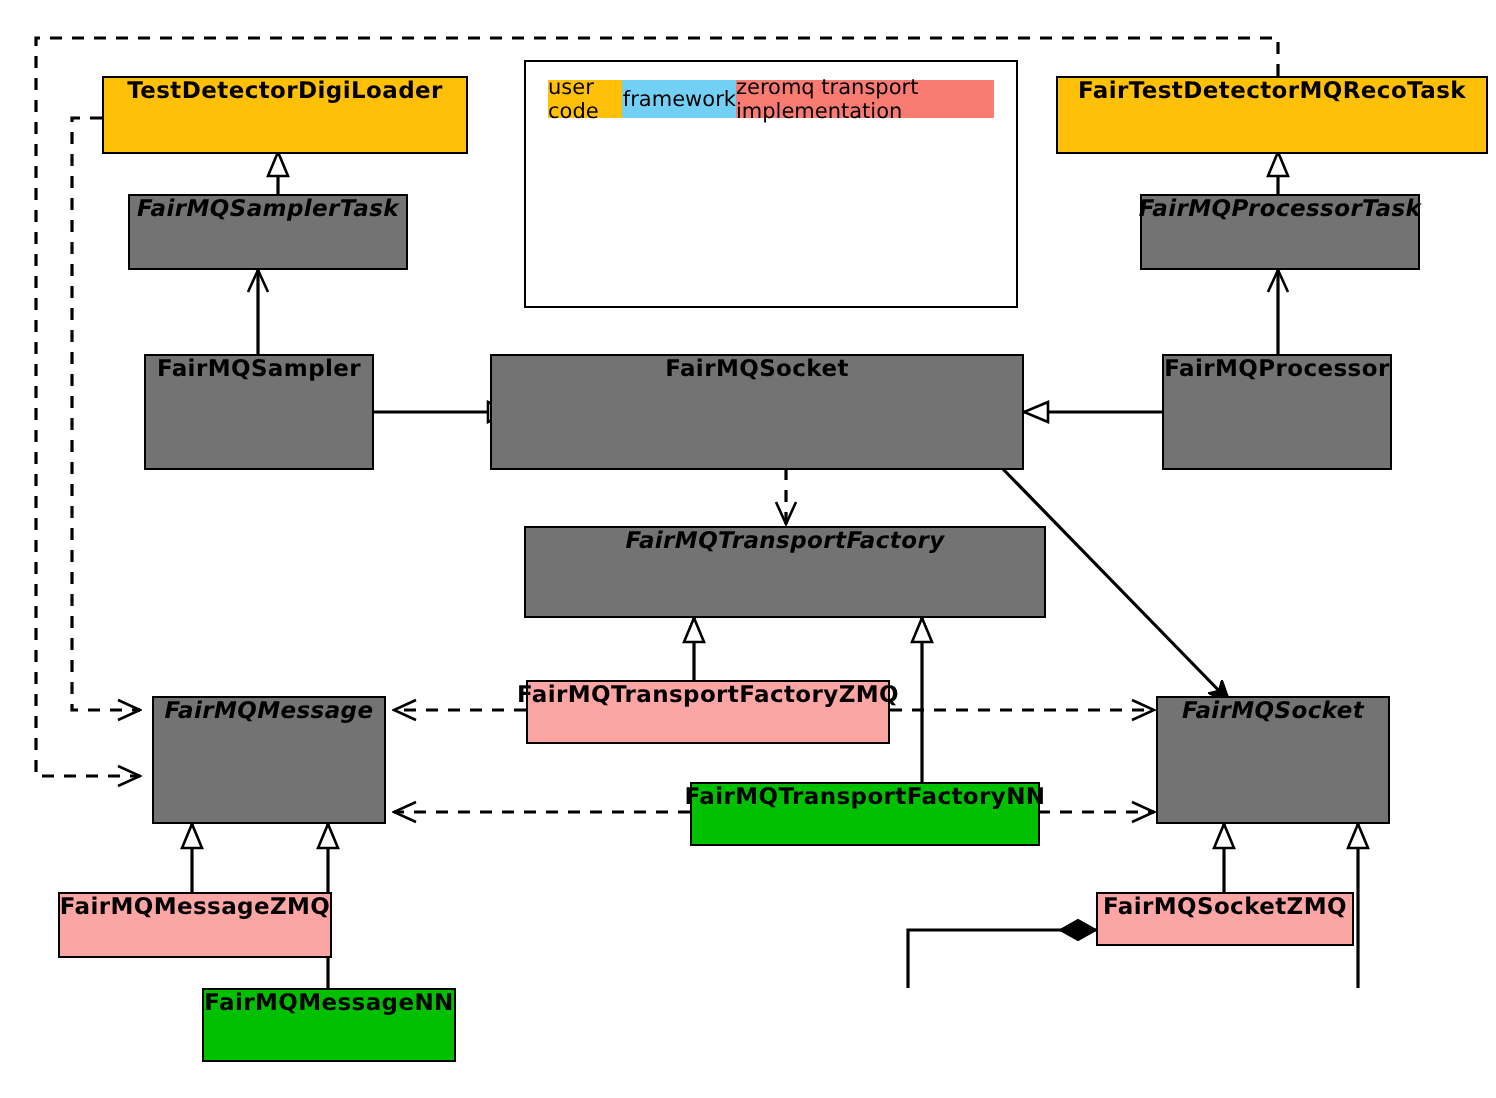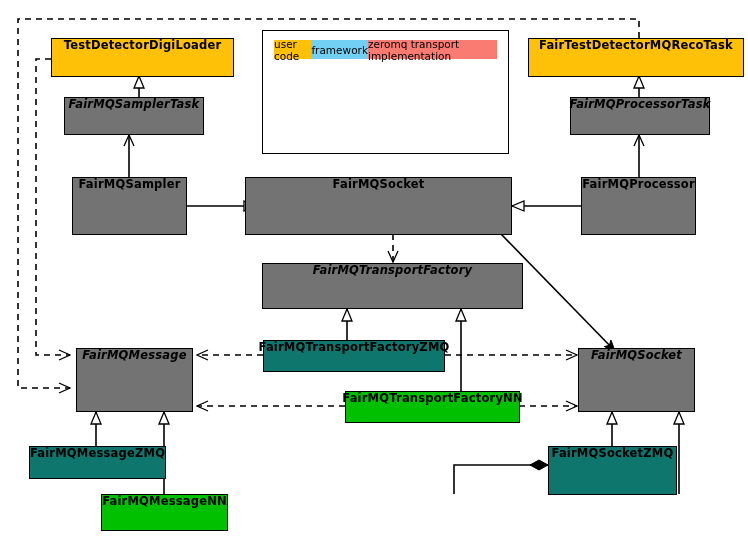--- a/index.html
+++ b/index.html
@@ -20,21 +20,21 @@
     font-size:11.5px;
     font-weight:bold;
     color:#000000;
     line-height:1.1;
     letter-spacing:0.2px;
     z-index:3;
   }
   .node.abstract{font-style:italic;}
   .c-user{background:#FFC107;}
   .c-framework{background:#737373;}
-  .c-zmq{background:#0f766e;}
+  .c-zmq{background:#fca5a5;}
   .c-nn{background:#00C000;}
 
   #legend{
     position:absolute;
     left:262px;top:30px;width:247px;height:124px;
     box-sizing:border-box;
     background:#ffffff;
     border:1.6px solid #000000;
     padding:9px 11px;
     display:flex;flex-direction:row;
@@ -163,21 +163,21 @@
   </div>
 
   <div class="node c-zmq" style="left:29px;top:446px;width:137px;height:33px;">
     <span>FairMQMessageZMQ</span>
   </div>
 
   <div class="node c-nn" style="left:101px;top:494px;width:127px;height:37px;">
     <span>FairMQMessageNN</span>
   </div>
 
-  <div class="node c-zmq" style="left:548px;top:446px;width:129px;height:49px;">
+  <div class="node c-zmq" style="left:548px;top:446px;width:129px;height:27px;">
     <span>FairMQSocketZMQ</span>
   </div>
 
 
 
   <div id="legend">
     <div class="legend-row" style="background:#FFC107;">
       <span>user code</span>
     </div>
     <div class="legend-row" style="background:#72D0F4;">

